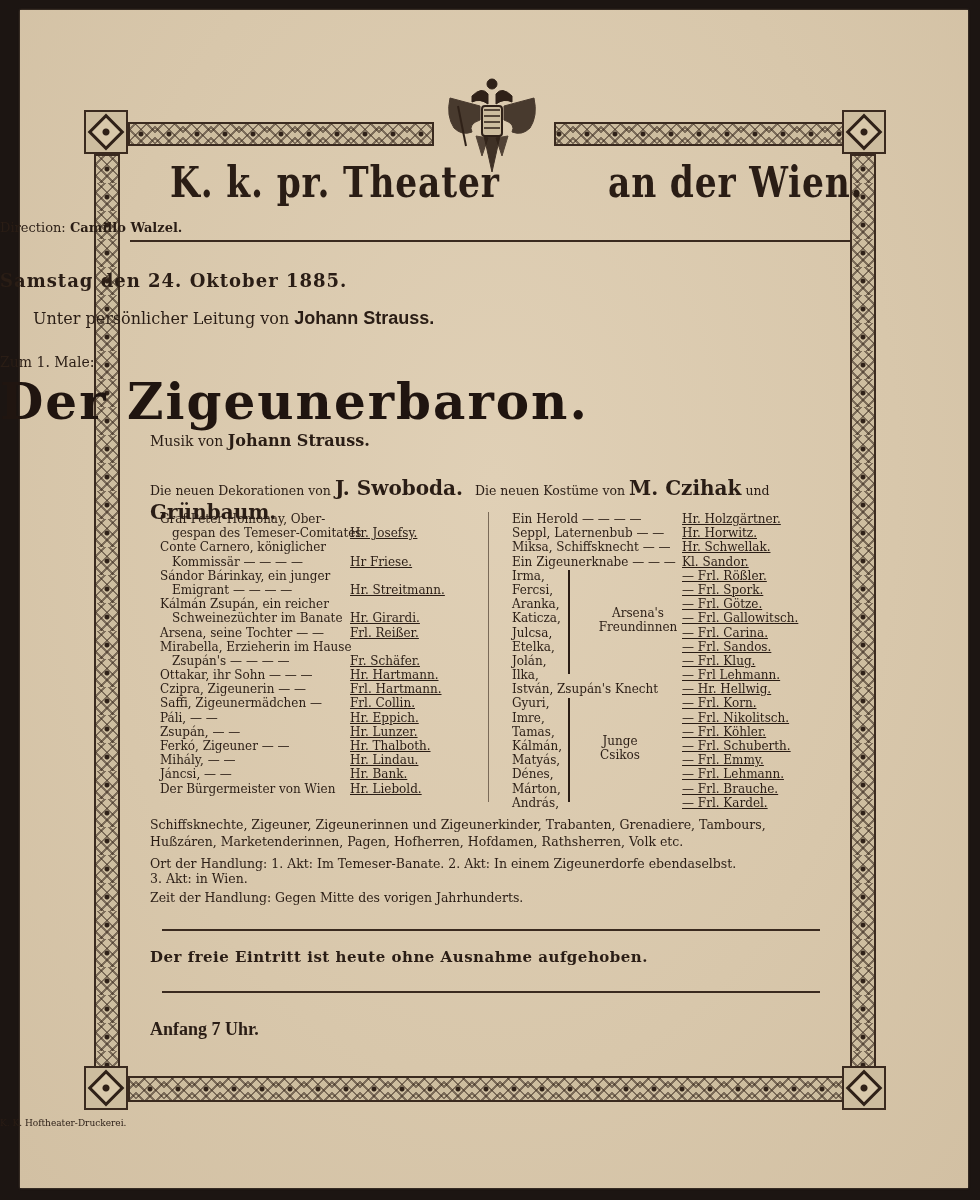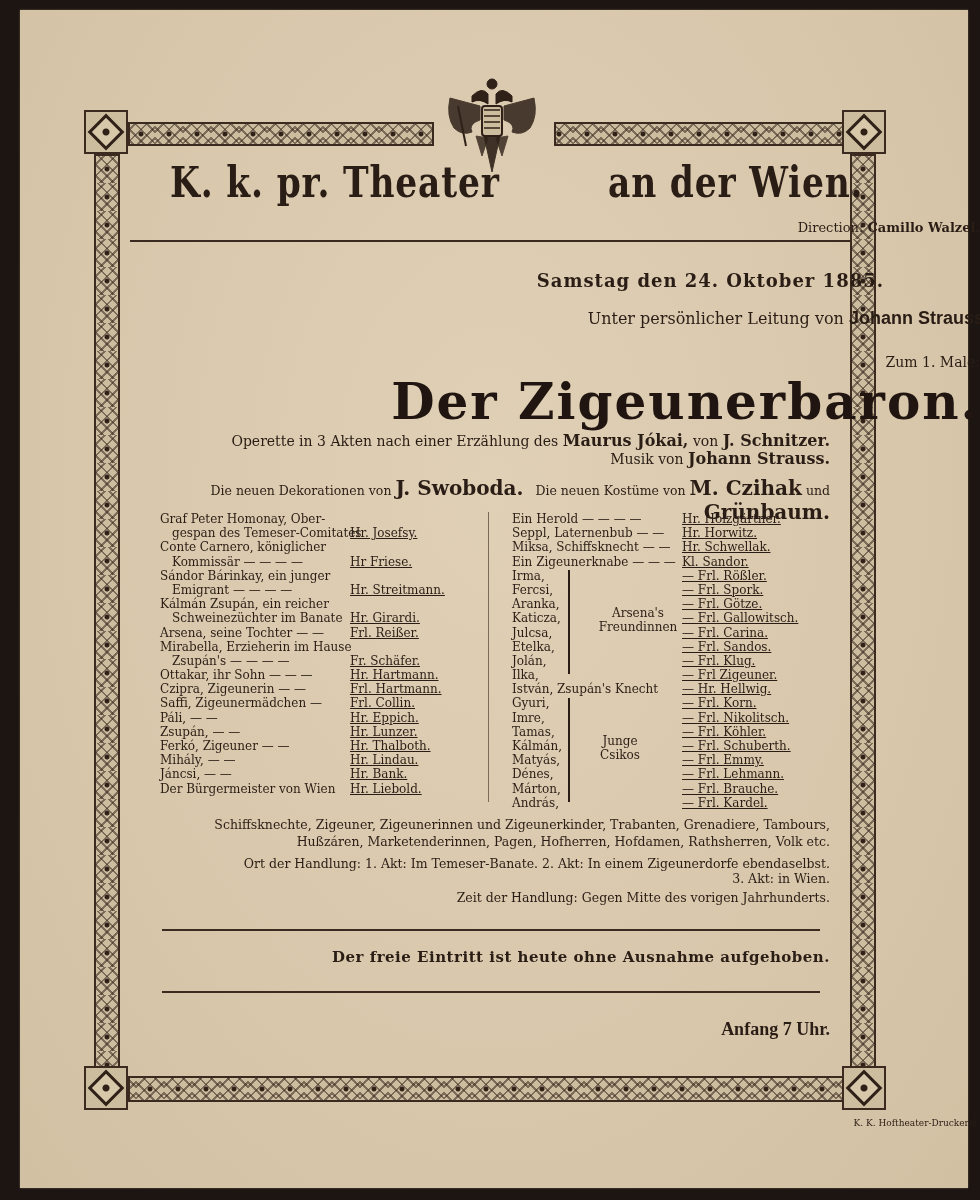--- a/index.html
+++ b/index.html
@@ -44,21 +44,21 @@
     }
     .corner.tl { left: 0; top: 0; }
     .corner.tr { right: 0; top: 0; }
     .corner.bl { left: 0; top: 956px; }
     .corner.br { right: 0; top: 956px; }
 
     .eagle {
       position: absolute; left: 442px; top: 76px; width: 100px; height: 100px;
     }
     .abs { position: absolute; }
-    .center { text-align: right; }
+    .center { text-align: left; }
     .header-title {
       top: 158px; font-family: "DejaVu Serif", serif; font-weight: bold;
       font-size: 42px; letter-spacing: 1px; color: #2a1d15; transform: scaleX(0.82); transform-origin: left;
     }
     .title-left { left: 170px; }
     .title-right { left: 608px; }
     .direction { left: 0; width: 980px; top: 220px; font-size: 13px; }
     .direction b { font-weight: bold; }
     .hrule { position: absolute; height: 0; border-top: 2px solid #3a2a1f; }
     .date { left: 0; width: 884px; top: 270px; font-size: 18px; font-weight: bold; letter-spacing: 1px; }
@@ -137,26 +137,20 @@
 <div class="abs date center">Samstag den 24. Oktober 1885.</div>
 <div class="abs leitung center">
   <span>Unter persönlicher Leitung von</span>
   <b>Johann Strauss.</b>
 </div>
 <div class="abs zum center">Zum 1. Male:</div>
 <div class="abs main-title center">Der Zigeunerbaron.</div>
 
 <div class="abs credits center">
   <div>
-    <span>Operette in 3 Akten nach einer Erzählung des</span>
-    <b>Maurus Jókai,</b>
-    <span>von</span>
-    <b>J. Schnitzer.</b>
-  </div>
-  <div>
     <span>Musik von</span>
     <b>Johann Strauss.</b>
   </div>
 </div>
 <div class="abs decor center">
   <span>Die neuen Dekorationen von</span>
   <b>J. Swoboda.</b>
   &nbsp;
   <span>Die neuen Kostüme von</span>
   <b>M. Czihak</b>
@@ -287,21 +281,21 @@
     <div class="cast-row">
       <span class="role">Etelka,</span>
       <span class="actor">— Frl. Sandos.</span>
     </div>
     <div class="cast-row">
       <span class="role">Jolán,</span>
       <span class="actor">— Frl. Klug.</span>
     </div>
     <div class="cast-row">
       <span class="role">Ilka,</span>
-      <span class="actor">— Frl Zigeuner.</span>
+      <span class="actor">— Frl Lehmann.</span>
     </div>
     <div class="cast-row">
       <span class="role">István, Zsupán's Knecht</span>
       <span class="actor">— Hr. Hellwig.</span>
     </div>
     <div class="cast-row">
       <span class="role">Gyuri,</span>
       <span class="actor">— Frl. Korn.</span>
     </div>
     <div class="cast-row">

